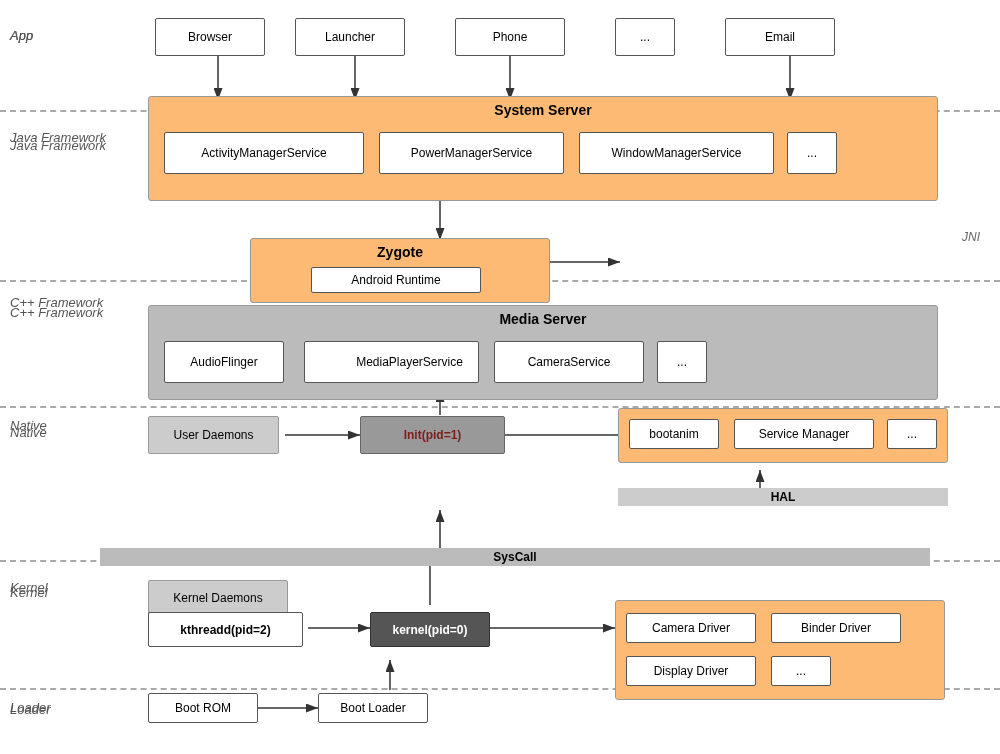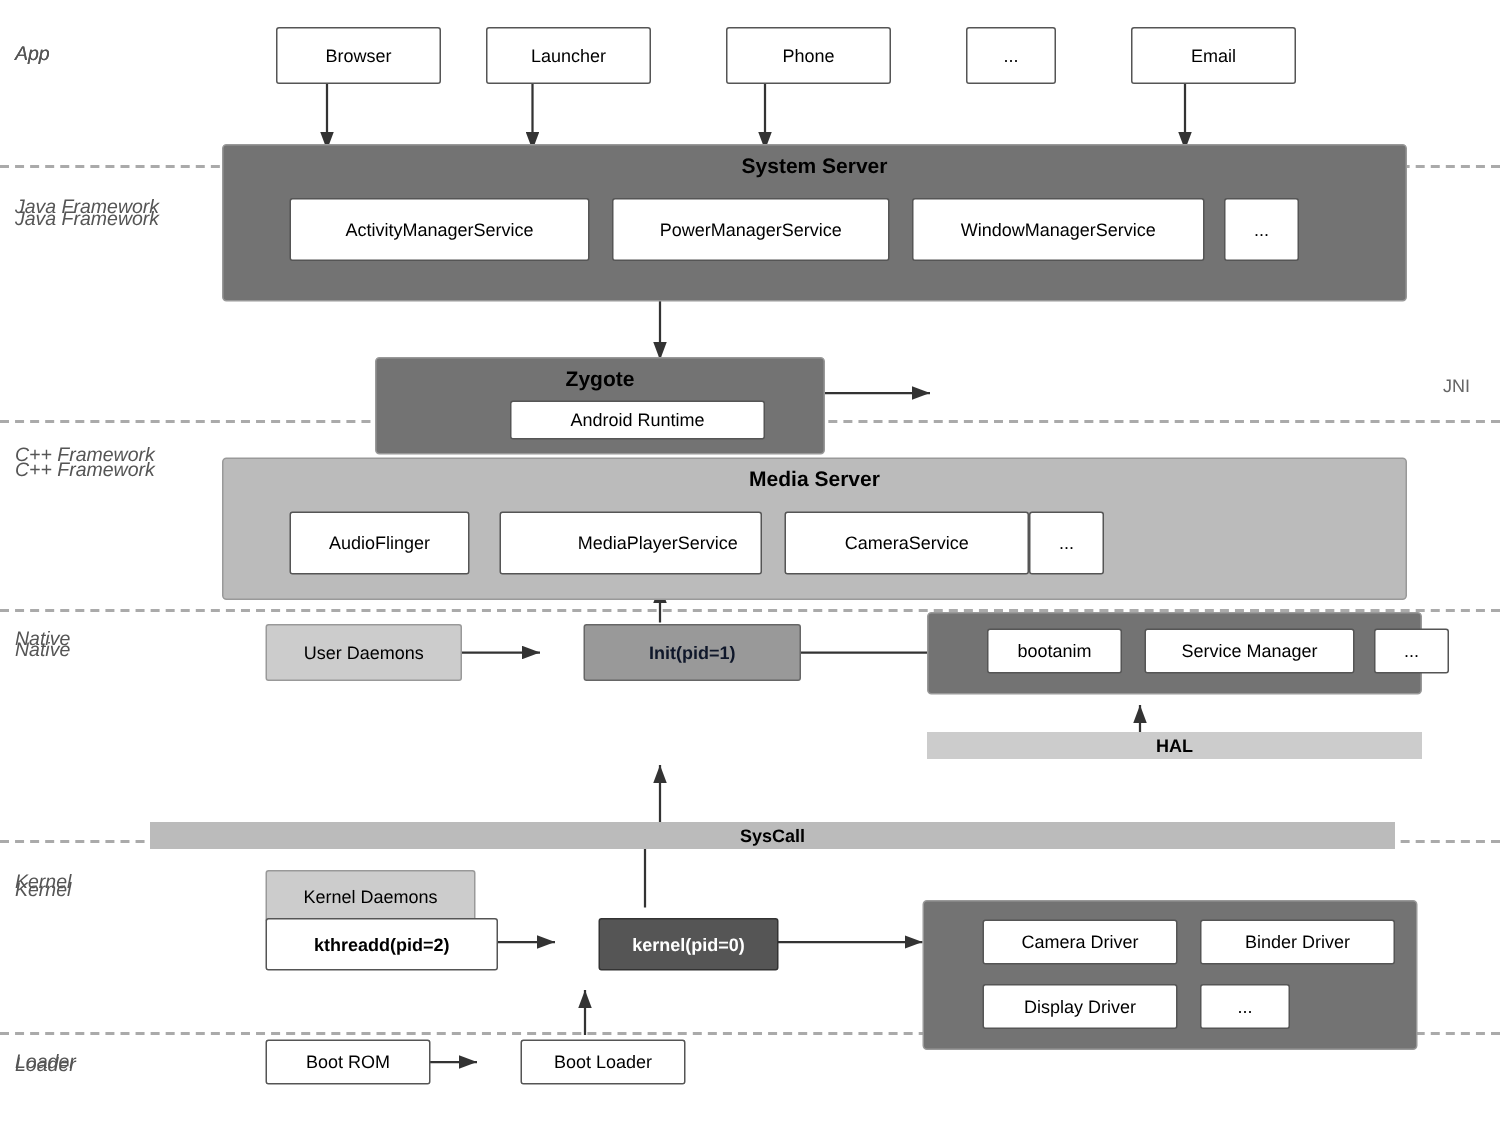--- a/index.html
+++ b/index.html
@@ -41,50 +41,49 @@
     .box {
       position: absolute;
       background: #fff;
       border: 1.5px solid #555;
       border-radius: 2px;
       display: flex;
       align-items: center;
       justify-content: center;
       text-align: center;
       font-size: 12px;
-      margin-left: 29px;
     }
 
     .box.dark-bg {
       background: #555;
       color: #fff;
       border-color: #333;
     }
 
     .box.medium-bg {
       background: #999;
-      color: #0f172a;
+      color: #7f1d1d;
       border-color: #666;
     }
 
     .box.light-gray-bg {
       background: #ccc;
       color: #000;
       border-color: #999;
     }
 
     
     .panel {
       position: absolute;
       border: 1.5px solid #999;
       border-radius: 3px;
     }
 
     .panel-light {
-      background: #737373;
+      background: #fdba74;
     }
 
     .panel-medium {
       background: #bbb;
     }
 
     .panel-title {
       position: absolute;
       font-weight: bold;
       font-size: 14px;
@@ -230,41 +229,41 @@
     </div>
     <div class="box" style="left: 268px; top: 10px; width: 50px; height: 30px;">
       <span>...</span>
     </div>
   </div>
 
   <div class="layer-label" style="top: 295px;">C++ Framework</div>
 
   <div class="dashed-line" style="top: 280px;"></div>
 
-  <div style="position:absolute; right: 20px; top: 230px; font-size:12px; color:#666; margin-top:20px;">JNI</div>
+  <div style="position:absolute; right: 20px; top: 230px; font-size:12px; color:#666; font-style:italic;">JNI</div>
 
   <div class="panel panel-light" style="left: 250px; top: 238px; width: 300px; height: 65px;">
     <div class="panel-title" style="top: 5px; left: 50%; transform:translateX(-50%);">Zygote</div>
     <div class="box" style="left: 60px; top: 28px; width: 170px; height: 26px;">
       <span>Android Runtime</span>
     </div>
   </div>
 
   <div class="panel panel-medium" style="left: 148px; top: 305px; width: 790px; height: 95px;">
     <div class="panel-title" style="top: 5px; left: 50%; transform:translateX(-50%);">Media Server</div>
 
     <div class="box" style="left: 15px; top: 35px; width: 120px; height: 42px;">
       <span>AudioFlinger</span>
     </div>
 
     <div class="box" style="left: 155px; top: 35px; width: 175px; height: 42px; padding-left: 36px;">
       <span>MediaPlayerService</span>
     </div>
 
-    <div class="box" style="left: 345px; top: 35px; width: 163px; height: 42px;">
+    <div class="box" style="left: 345px; top: 35px; width: 150px; height: 42px;">
       <span>CameraService</span>
     </div>
 
     <div class="box" style="left: 508px; top: 35px; width: 50px; height: 42px;">
       <span>...</span>
     </div>
   </div>
 
   <div class="layer-label" style="top: 130px;">Java Framework</div>
 

